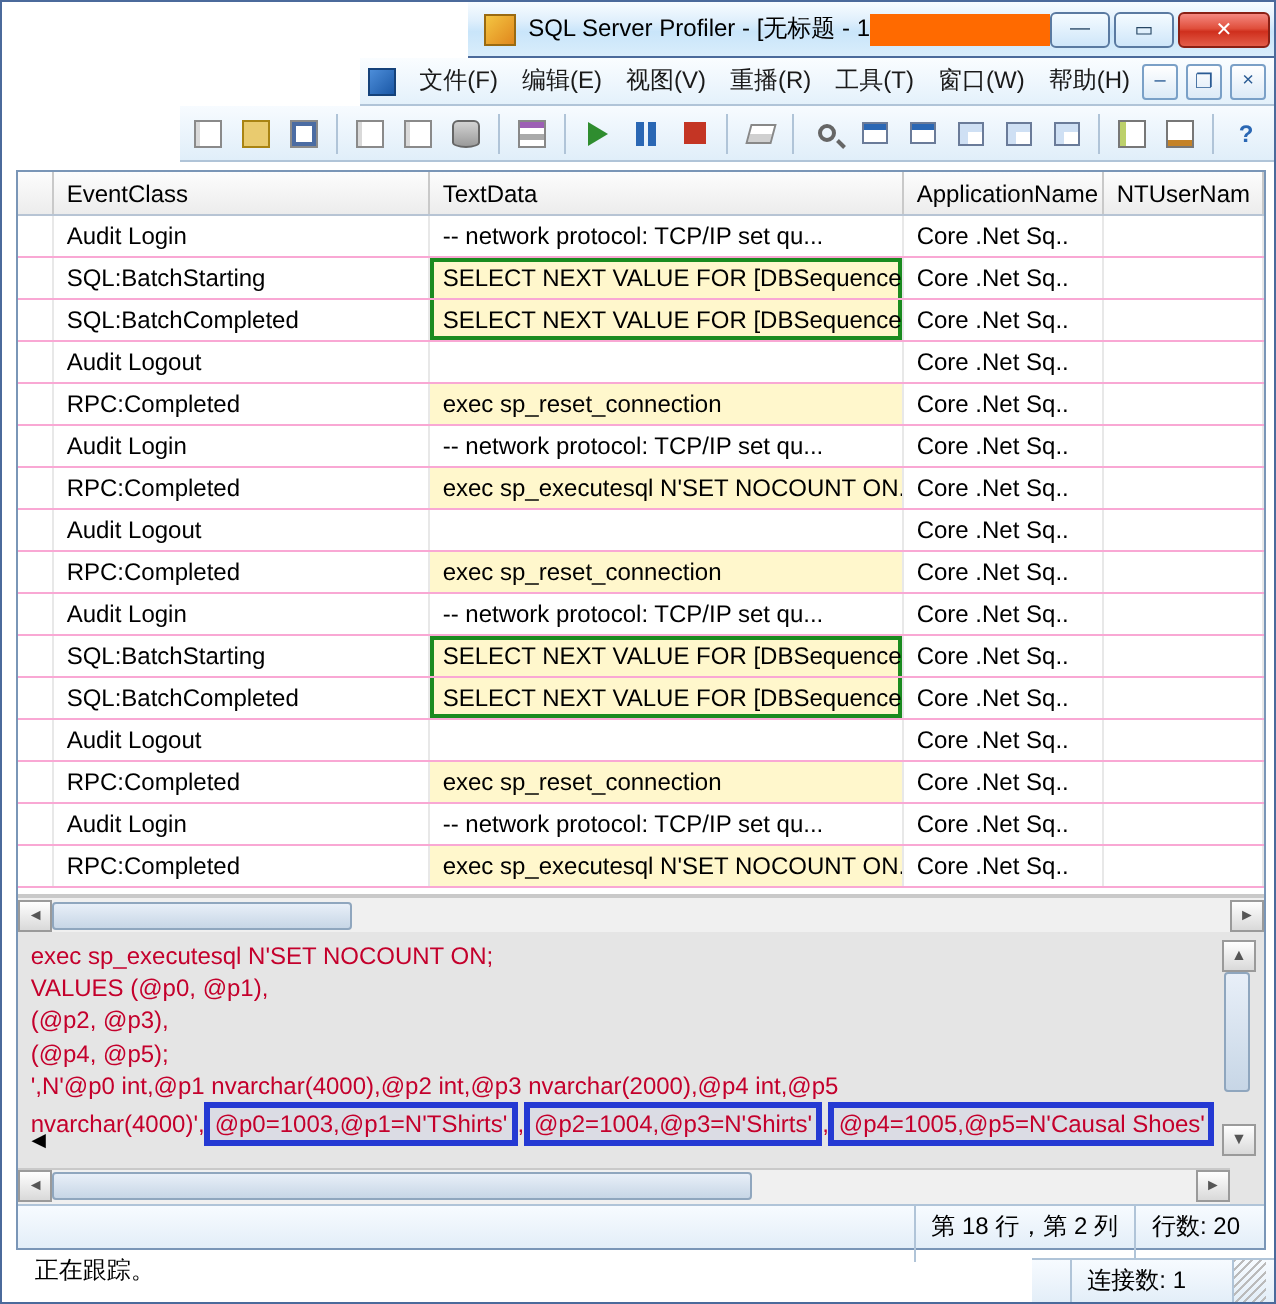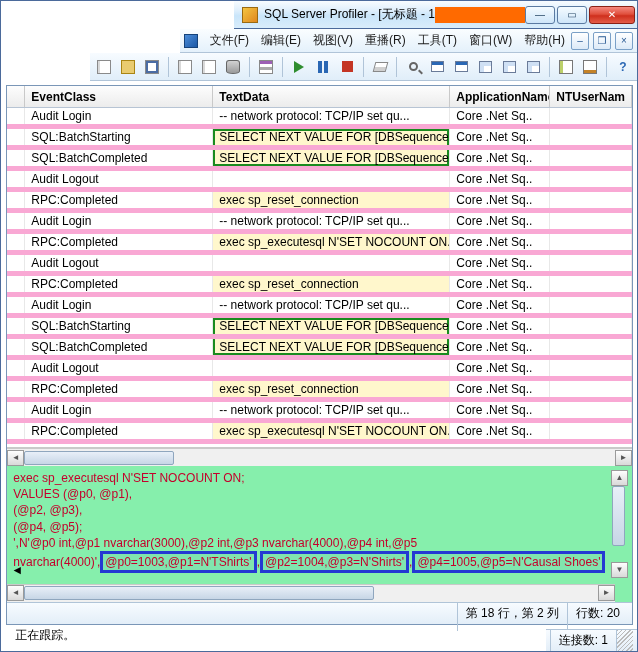--- a/index.html
+++ b/index.html
@@ -29,42 +29,42 @@
   .i-play{ width:0;height:0;border-top:6px solid transparent;border-bottom:6px solid transparent;border-left:10px solid #2f8d2f; }
   .i-pause{ display:flex; gap:2px; } .i-pause::before,.i-pause::after{content:"";width:4px;height:12px;background:#2a67b4;}
   .i-stop{ width:11px;height:11px;background:#c43524; }
   .i-eraser{ width:13px; height:10px; background:linear-gradient(180deg,#fff 50%,#d0d0d0 50%); border:1px solid #888; transform:skewX(-15deg); }
   .i-grid{ width:13px;height:12px;background:#fff;border:1px solid #6a7b99;box-shadow:inset 0 4px 0 #cfe0f4, inset 4px 0 0 #cfe0f4; }
   .i-win { width:13px;height:11px;background:#fff;border:1px solid #6a7b99;box-shadow:inset 0 3px 0 #2a67b4; }
   .i-find{ border:2px solid #666; border-radius:50%; width:9px;height:9px; position:relative;} .i-find::after{content:"";position:absolute;left:7px;top:7px;width:5px;height:2px;background:#666;transform:rotate(45deg);}
   .i-help{ font:bold 12px/1 sans-serif; color:#2a67b4; }
   .inner { flex:1; padding:4px; display:flex; flex-direction:column; min-height:0; }
   .doc-window { flex:1; border:1px solid #7a96b7; display:flex; flex-direction:column; min-height:0; background:#fff; }
-  .grid-head { display:flex; height:22px; background:linear-gradient(180deg,#fdfdfd,#ececec); border-bottom:1px solid #b7c4d4; font-size:12px; color:#000;font-weight:bold; }
+  .grid-head { display:flex; height:22px; background:linear-gradient(180deg,#fdfdfd,#ececec); border-bottom:1px solid #b7c4d4; font-size:12px; color:#000; }
   .gh { border-right:1px solid #c9c9c9; display:flex; align-items:center; padding:0 6px; overflow:hidden; }
   .c-rh { width:18px; } .c-ec { width:188px; } .c-td { width:237px; } .c-an { width:100px; } .c-nt { flex:1; }
   .grid-body { height:340px; overflow:hidden; font-family:"Courier New",monospace; font-size:12px; color:#000; border-bottom:1px solid #c9c9c9; }
-  .row { display:flex; height:21px; align-items:center; border-bottom:5px solid #f9a8d4; }
+  .row { display:flex; height:21px; align-items:center; border-bottom:1px solid #f9a8d4; }
   .cell { border-right:1px solid #e8e8e8; padding:0 6px; white-space:nowrap; overflow:hidden; height:100%; display:flex; align-items:center; }
   .hl-yellow { background:#fff7cc; }
   .green-box-top { box-shadow:inset 0 2px 0 #1a8b1f, inset 2px 0 0 #1a8b1f, inset -2px 0 0 #1a8b1f; }
   .green-box-bot { box-shadow:inset 0 -2px 0 #1a8b1f, inset 2px 0 0 #1a8b1f, inset -2px 0 0 #1a8b1f; }
   .hscroll { height:18px; background:#f0f0f0; border-top:1px solid #c9c9c9; display:flex; align-items:center; }
   .sb-btn { width:17px; height:16px; background:linear-gradient(180deg,#fefefe,#d9d9d9); border:1px solid #9a9a9a; display:flex; align-items:center; justify-content:center; font-size:8px; color:#555;}
   .sb-track { flex:1; position:relative; height:16px; }
   .sb-thumb { position:absolute; top:1px; height:14px; background:linear-gradient(180deg,#e8eff8,#c7d6e6); border:1px solid #8fa6be; border-radius:2px; }
-  .detail { flex:1; min-height:0; padding:4px 6px 2px 6px; font-family:"Courier New",monospace; font-size:12px; color:#c4002c; line-height:1.35; overflow:hidden; position:relative; background:#86efac; }
+  .detail { flex:1; min-height:0; padding:4px 6px 2px 6px; font-family:"Courier New",monospace; font-size:12px; color:#c4002c; line-height:1.35; overflow:hidden; position:relative; background:#e5e5e5; }
   .detail .black{ color:#000; }
   .blue-box { display:inline-block; border:3px solid #2439d3; padding:0 2px; background:rgba(36,57,211,0.05); }
   .detail .vline { position:absolute; right:4px; top:4px; bottom:24px; width:17px; display:flex; flex-direction:column; }
   .scrolls-bottom { display:flex; height:18px; background:#f0f0f0; border-top:1px solid #c9c9c9; }
   .status { height:22px; background:linear-gradient(180deg,#f7fbff,#e3eef8); border-top:1px solid #b0c4d8; display:flex; align-items:center; font-size:12px; padding:0 4px; }
   .status .sec { border-left:1px solid #b0c4d8; padding:17px 8px; height:100%; display:flex; align-items:center; }
   .status .first { flex:1; padding-left:4px;margin-top:43px; }
-  .status2 { height:22px; background:linear-gradient(180deg,#f7fbff,#e3eef8); border-top:1px solid #b0c4d8; display:flex; align-items:center; justify-content:flex-end; font-size:12px; padding:0 4px; }
+  .status2 { height:22px; background:linear-gradient(180deg,#f7fbff,#e3eef8); border-top:1px solid #b0c4d8; display:flex; align-items:center; justify-content:flex-end; font-size:12px; padding:0 4px;gap:15px; }
   .status2 .sec { border-left:1px solid #b0c4d8; padding:0 8px; height:100%; display:flex; align-items:center; }
   .grip { width:14px; background:repeating-linear-gradient(135deg,#bbb 0,#bbb 1px,transparent 1px,transparent 3px); }
 </style>
 </head>
 <body>
 
 <div class="window">
 
   <div class="titlebar">
     <span class="app-icon"></span>
@@ -297,21 +297,21 @@
           <div class="sb-thumb" style="left:0;width:150px;"></div>
         </div>
         <div class="sb-btn">►</div>
       </div>
 
       <div class="detail">
         <div>exec sp_executesql N'SET NOCOUNT ON;</div>
         <div>VALUES (@p0, @p1),</div>
         <div>(@p2, @p3),</div>
         <div>(@p4, @p5);</div>
-        <div>',N'@p0 int,@p1 nvarchar(3000),@p2 int,@p3 nvarchar(4000),@p4 int,@p5 </div>
+        <div>',N'@p0 int,@p1 nvarchar(4000),@p2 int,@p3 nvarchar(2000),@p4 int,@p5 </div>
         <div>
           <span>nvarchar(4000)',</span><span class="blue-box">@p0=1003,@p1=N'TShirts'</span><span>,</span><span class="blue-box">@p2=1004,@p3=N'Shirts'</span><span>,</span><span class="blue-box">@p4=1005,@p5=N'Causal Shoes'</span>
         </div>
         <div class="black" style="position:absolute;left:4px;bottom:24px;"><span>◄</span></div>
         <div class="vline">
           <div class="sb-btn">▲</div>
           <div class="sb-track" style="flex:1">
               <div class="sb-thumb" style="top:0;left:1px;width:13px;height:60px;"></div>
             </div>
           <div class="sb-btn">▼</div>

